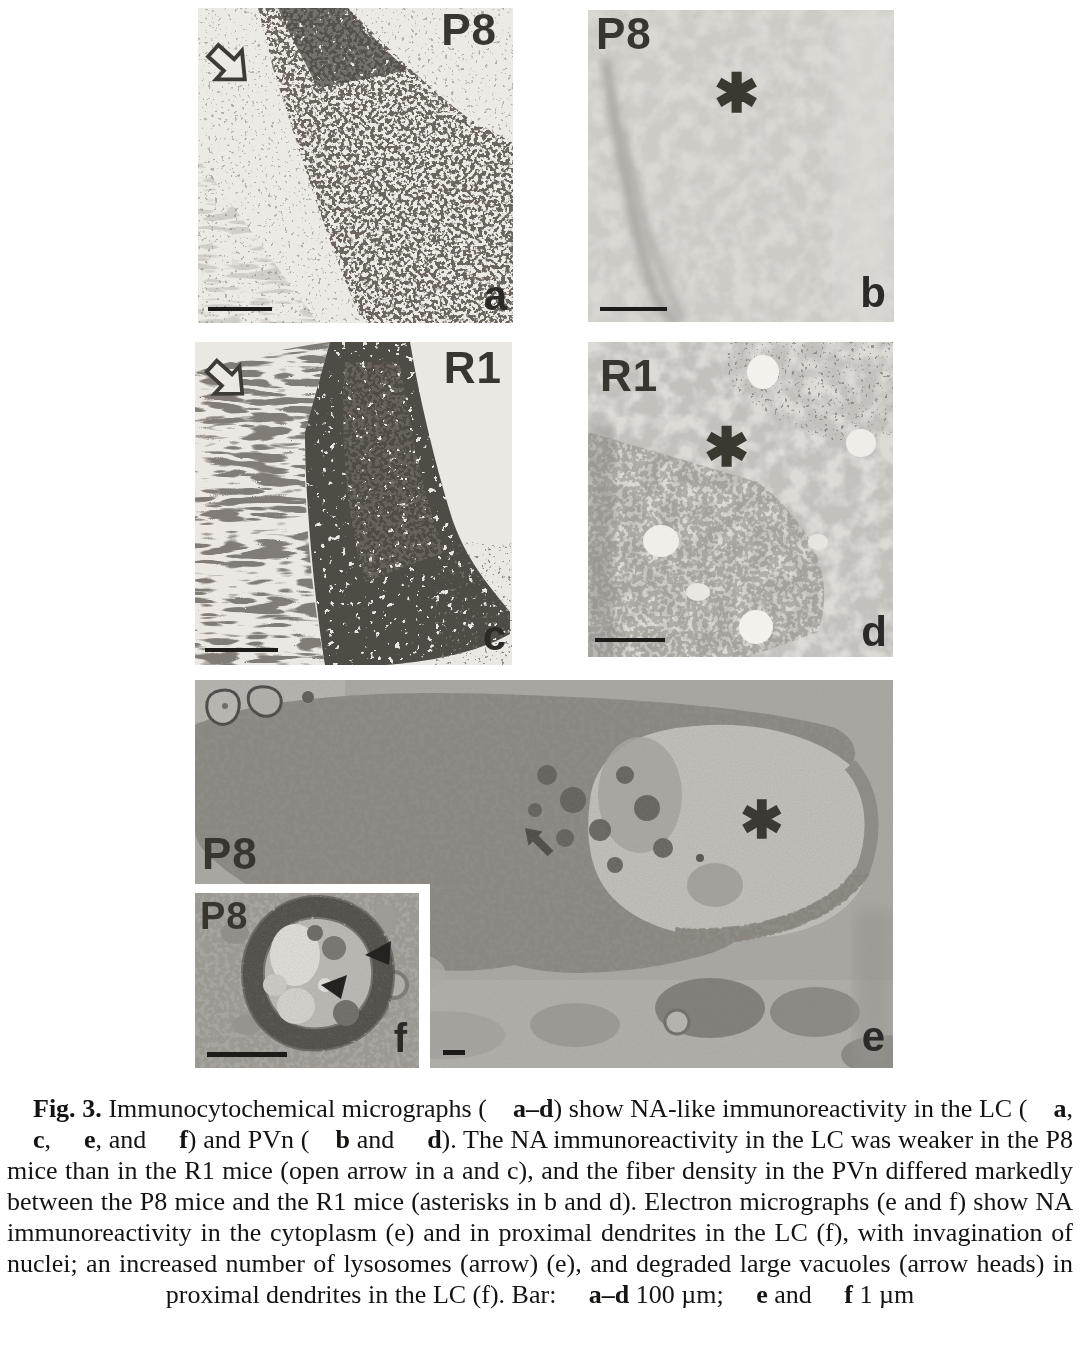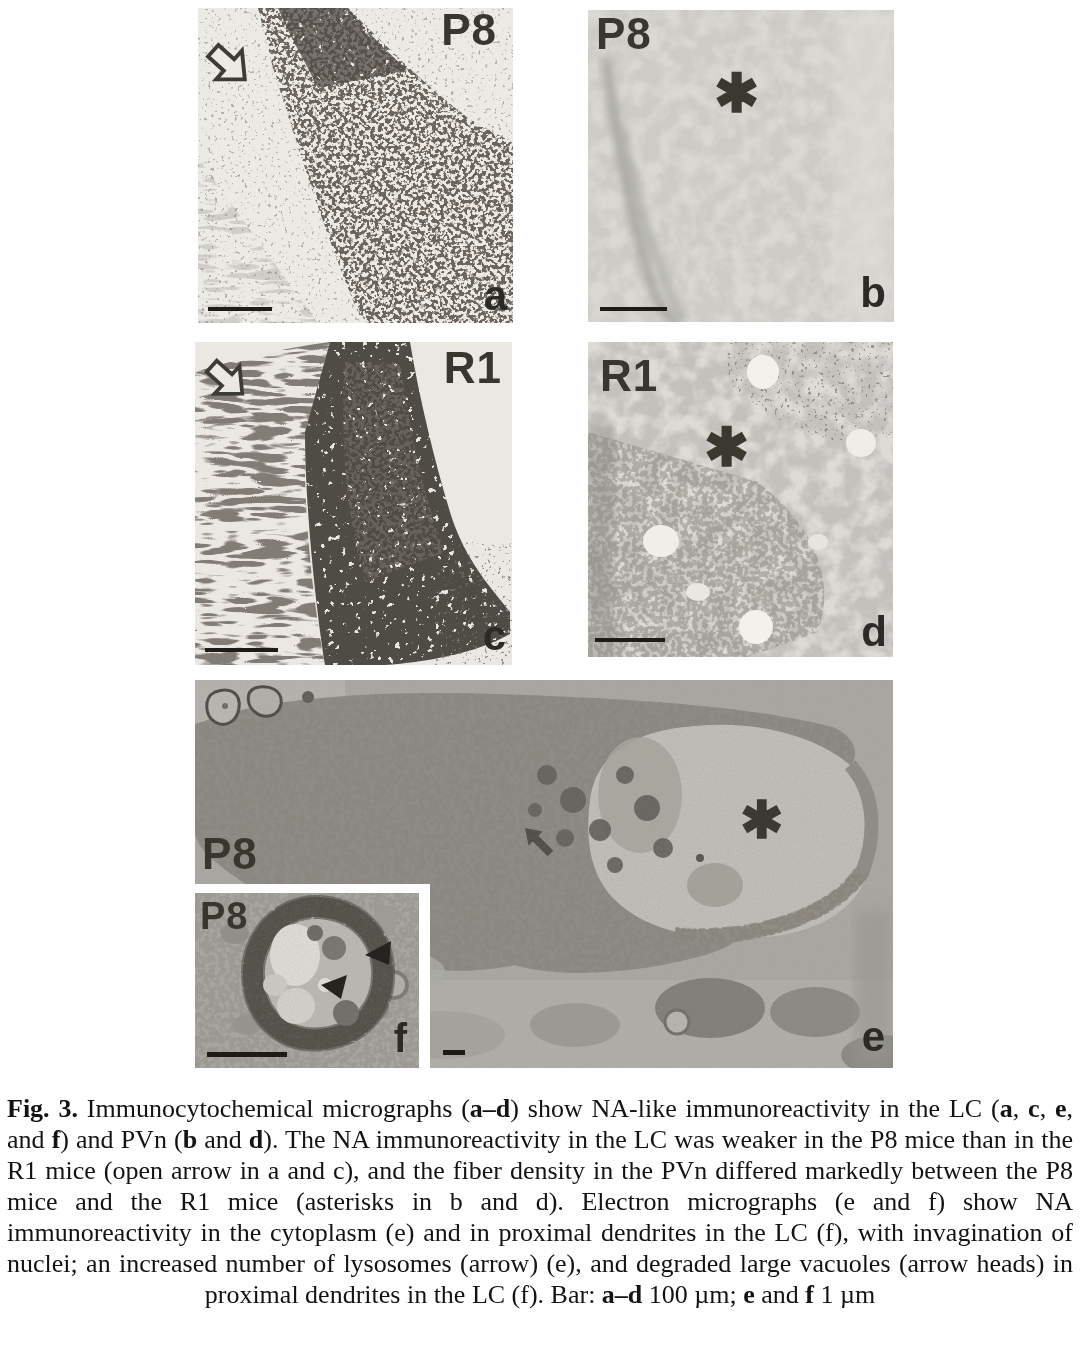--- a/index.html
+++ b/index.html
@@ -18,21 +18,21 @@
   #panel-c{left:195px;top:342px;width:317px;height:323px;background:#ebe8e3;}
   #panel-d{left:588px;top:342px;width:305px;height:315px;background:#dcdbd6;}
   #panel-e{left:195px;top:680px;width:698px;height:388px;background:#a9a8a3;}
   #inset-f{left:195px;top:884px;width:224px;height:175px;background:#a7a6a1;
            border-top:9px solid #ffffff;border-right:11px solid #ffffff;}
   #inset-f .geno{font-size:38px;}
   #inset-f .plet{font-size:40px;}
   .caption{position:absolute;left:7px;top:1093px;width:1066px;margin:0;
            font-family:"Liberation Serif",serif;font-size:26px;line-height:31px;color:#141312;
            text-align:justify;text-align-last:center;}
-  .caption b{font-weight:bold;}
+  .caption b{font-weight:bold;margin-left:26px;}
 </style>
 </head>
 <body>
 
 <div class="page">
 
   <svg width="0" height="0" style="position:absolute" aria-hidden="true">
     <defs>
       <filter id="fSpeckDense" x="-10%" y="-10%" width="120%" height="120%">
         <feTurbulence type="fractalNoise" baseFrequency="0.26" numOctaves="2" seed="7"></feTurbulence>

